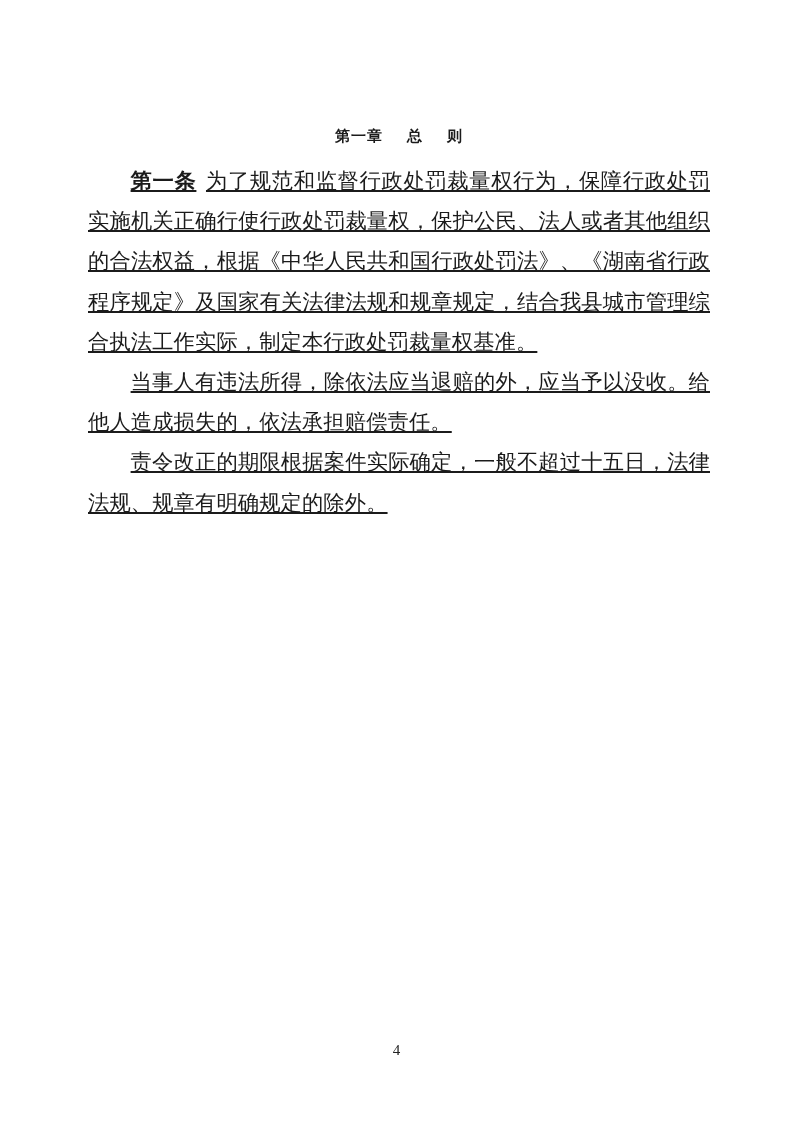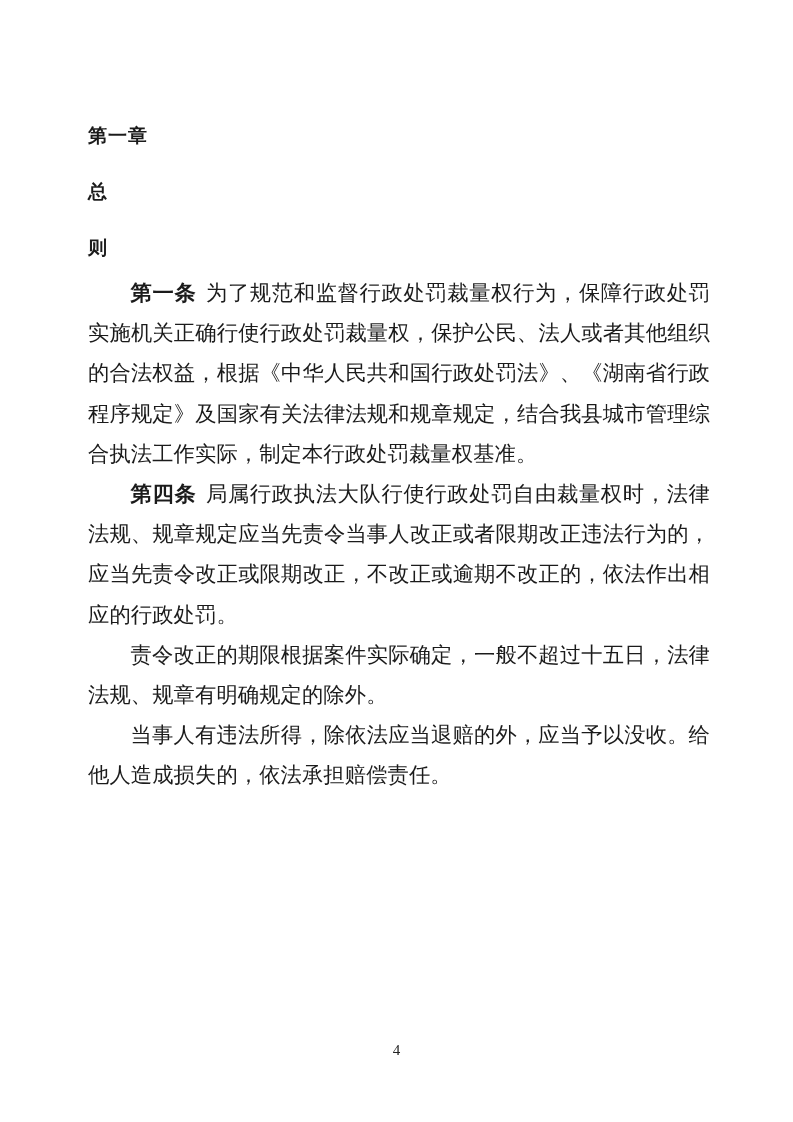--- a/index.html
+++ b/index.html
@@ -18,38 +18,38 @@
   }
   .content {
     position: absolute;
     left: 88px;
     top: 116px;
     width: 622px;
   }
   .chapter-title {
     margin: 0 0 5px 0;
     padding: 0;
-    font-size: 19px;
+    font-size: 15px;
     font-weight: bold;
     line-height: 40px;
     display: flex;
     justify-content: center;
     align-items: baseline;
-    gap: 16px;
+    gap: 24px;
     letter-spacing: 1px;
-    flex-direction: column;
   }
   .articles p {
     margin: 0;
     padding: 0;
     font-size: 21.3px;
     line-height: 40.2px;
     text-align: justify;
     text-indent: 2em;
     letter-spacing: 0.1px;
+    text-decoration: underline;
   }
   .articles p .article-label {
     font-weight: bold;
     margin-right: 0.45em;
   }
   .page-number {
     position: absolute;
     left: 0;
     right: 0;
     bottom: 64px;
@@ -64,19 +64,18 @@
 
 <div class="page">
   <div class="content">
     <h1 class="chapter-title">
       <span>第一章</span>
       <span>总</span>
       <span>则</span>
     </h1>
     <div class="articles">
         <p><span class="article-label">第一条</span><span>为了规范和监督行政处罚裁量权行为，保障行政处罚实施机关正确行使行政处罚裁量权，保护公民、法人或者其他组织的合法权益，根据《中华人民共和国行政处罚法》、《湖南省行政程序规定》及国家有关法律法规和规章规定，结合我县城市管理综合执法工作实际，制定本行政处罚裁量权基准。</span></p>
-        <p><span class="article-label">第四条</span><span>局属行政执法大队行使行政处罚自由裁量权时，法律法规、规章规定应当先责令当事人改正或者限期改正违法行为的，应当先责令改正或限期改正，不改正或逾期不改正的，依法作出相应的行政处罚。</span></p>
+        <p><span>当事人有违法所得，除依法应当退赔的外，应当予以没收。给他人造成损失的，依法承担赔偿责任。</span></p>
         <p><span>责令改正的期限根据案件实际确定，一般不超过十五日，法律法规、规章有明确规定的除外。</span></p>
-        <p><span>当事人有违法所得，除依法应当退赔的外，应当予以没收。给他人造成损失的，依法承担赔偿责任。</span></p>
       </div>
   </div>
   <div class="page-number">4</div>
 </div>
 
 </body></html>

